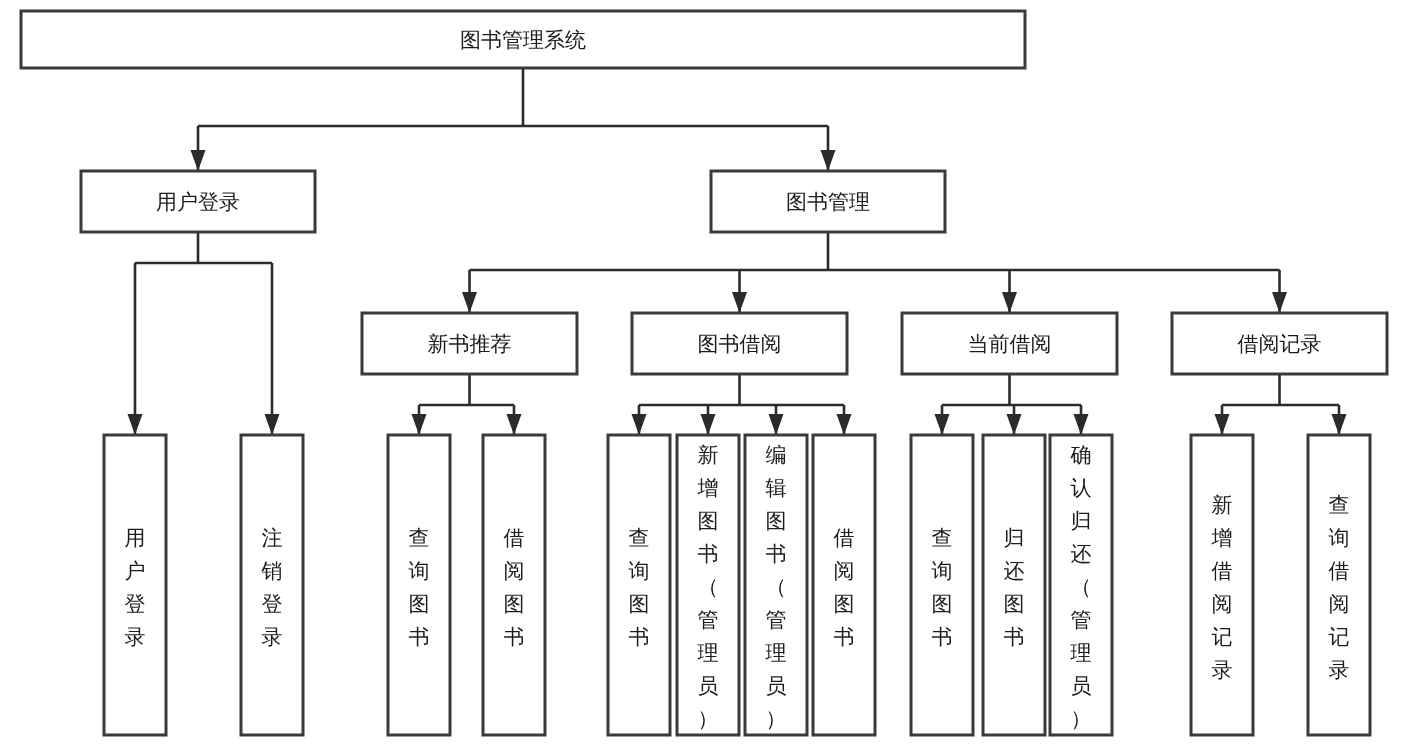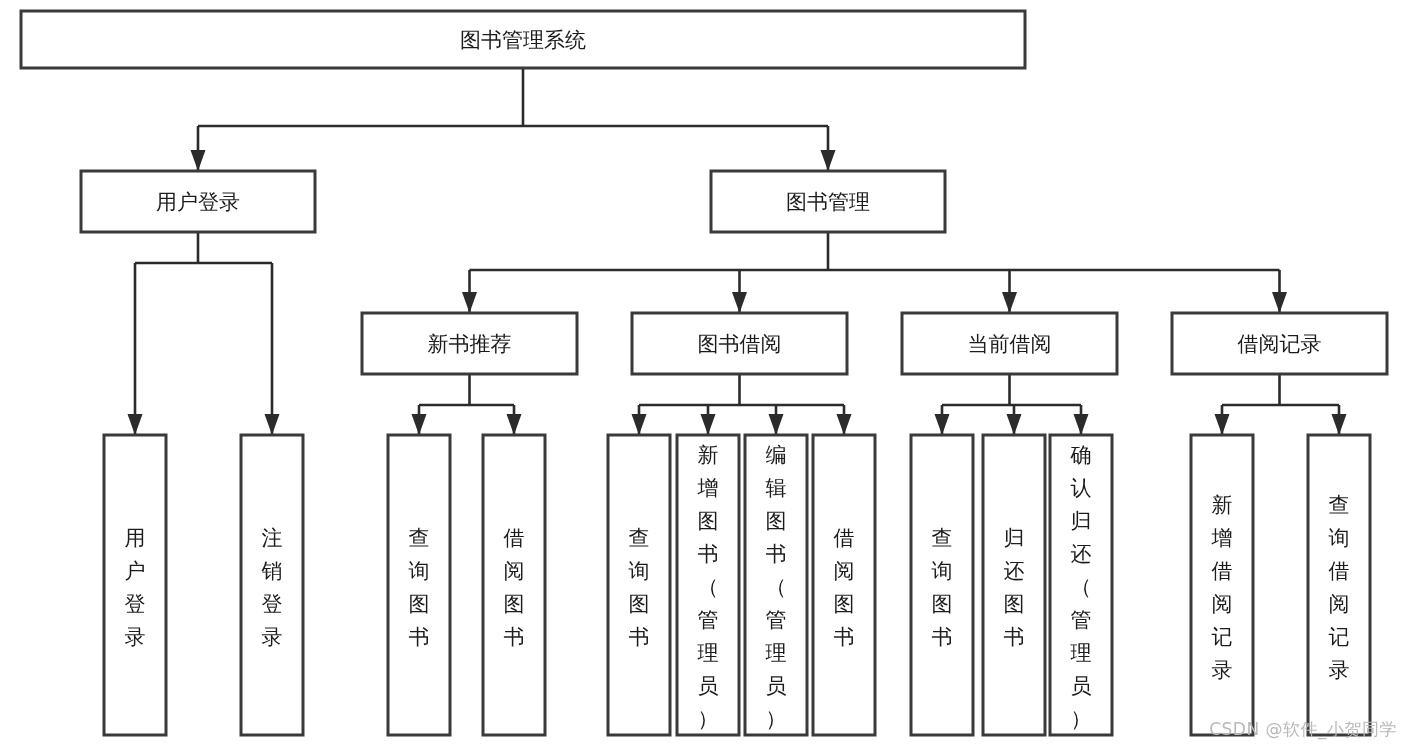--- a/index.html
+++ b/index.html
@@ -201,14 +201,13 @@
         <g>
           <rect x="1191" y="435" width="62" height="300" class="node-rect"></rect>
           <text x="1222" y="511.74" class="node-label-vertical"><tspan x="1222" dy="0">新</tspan><tspan x="1222" dy="33">增</tspan><tspan x="1222" dy="33">借</tspan><tspan x="1222" dy="33">阅</tspan><tspan x="1222" dy="33">记</tspan><tspan x="1222" dy="33">录</tspan></text>
         </g>
         <g>
           <rect x="1308" y="435" width="62" height="300" class="node-rect"></rect>
           <text x="1339" y="511.74" class="node-label-vertical"><tspan x="1339" dy="0">查</tspan><tspan x="1339" dy="33">询</tspan><tspan x="1339" dy="33">借</tspan><tspan x="1339" dy="33">阅</tspan><tspan x="1339" dy="33">记</tspan><tspan x="1339" dy="33">录</tspan></text>
         </g>
       </g>
   </svg>
-  <div class="watermark">CSDN @软件_小贺同学</div>
 </div>
 
 </body></html>

